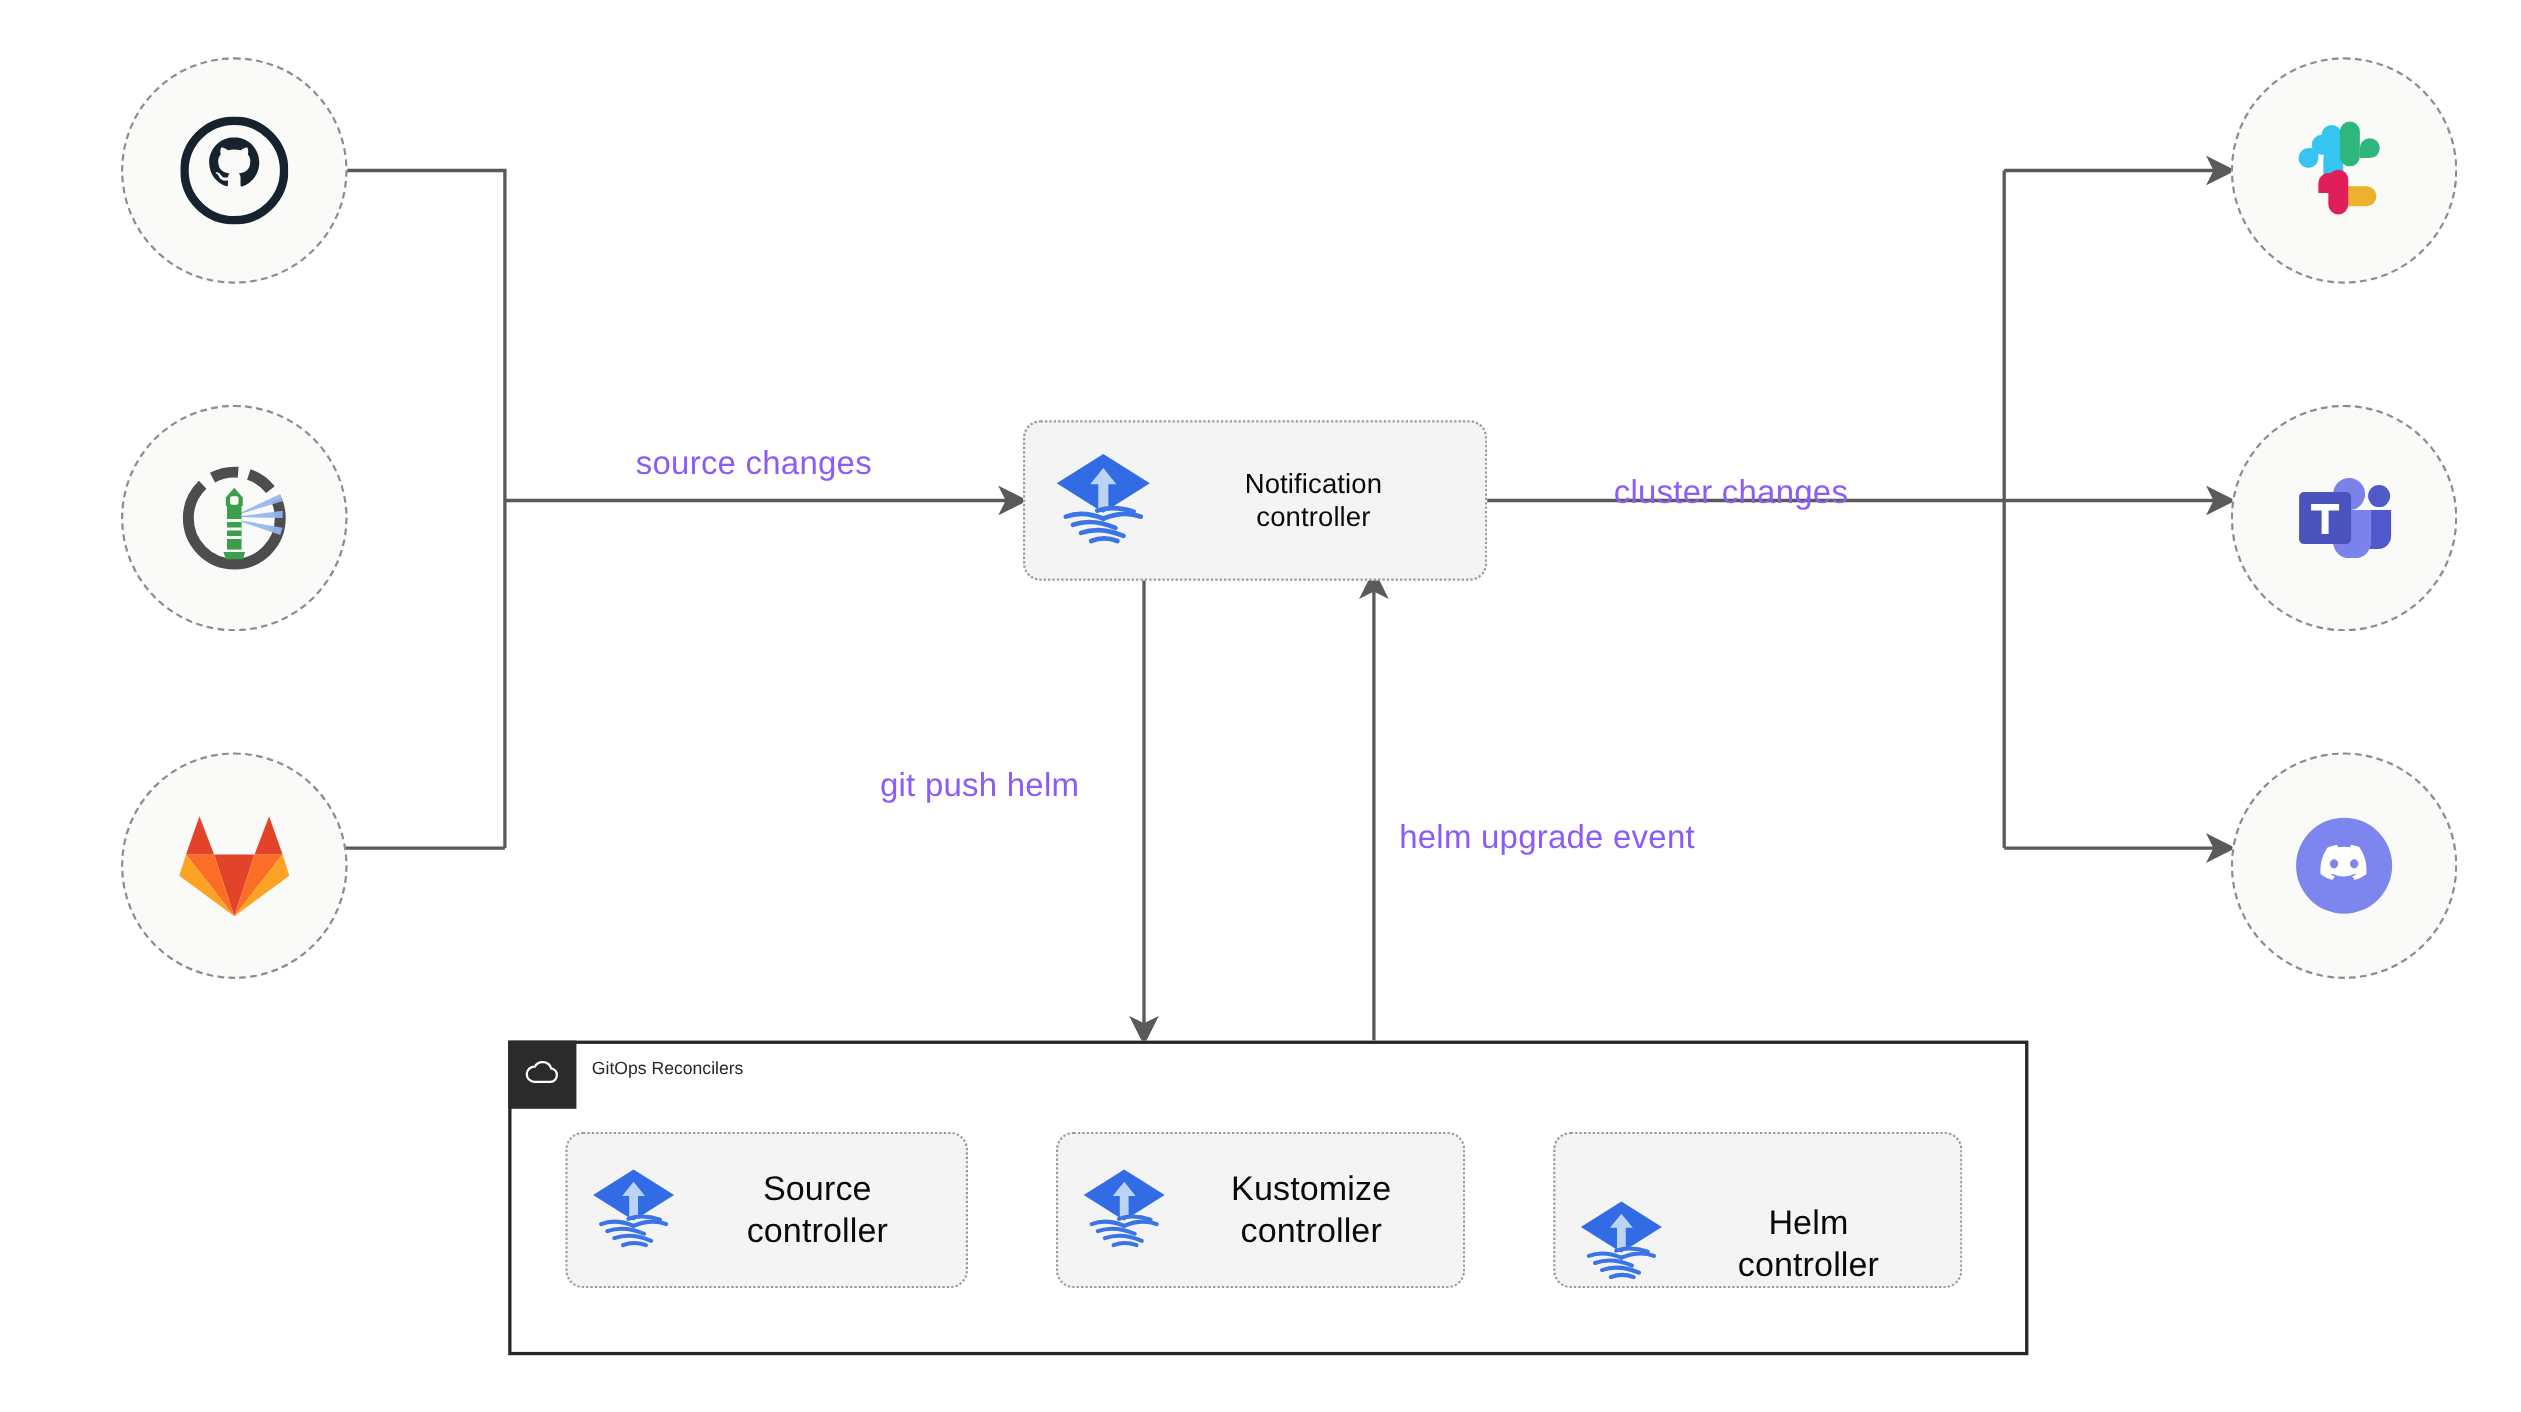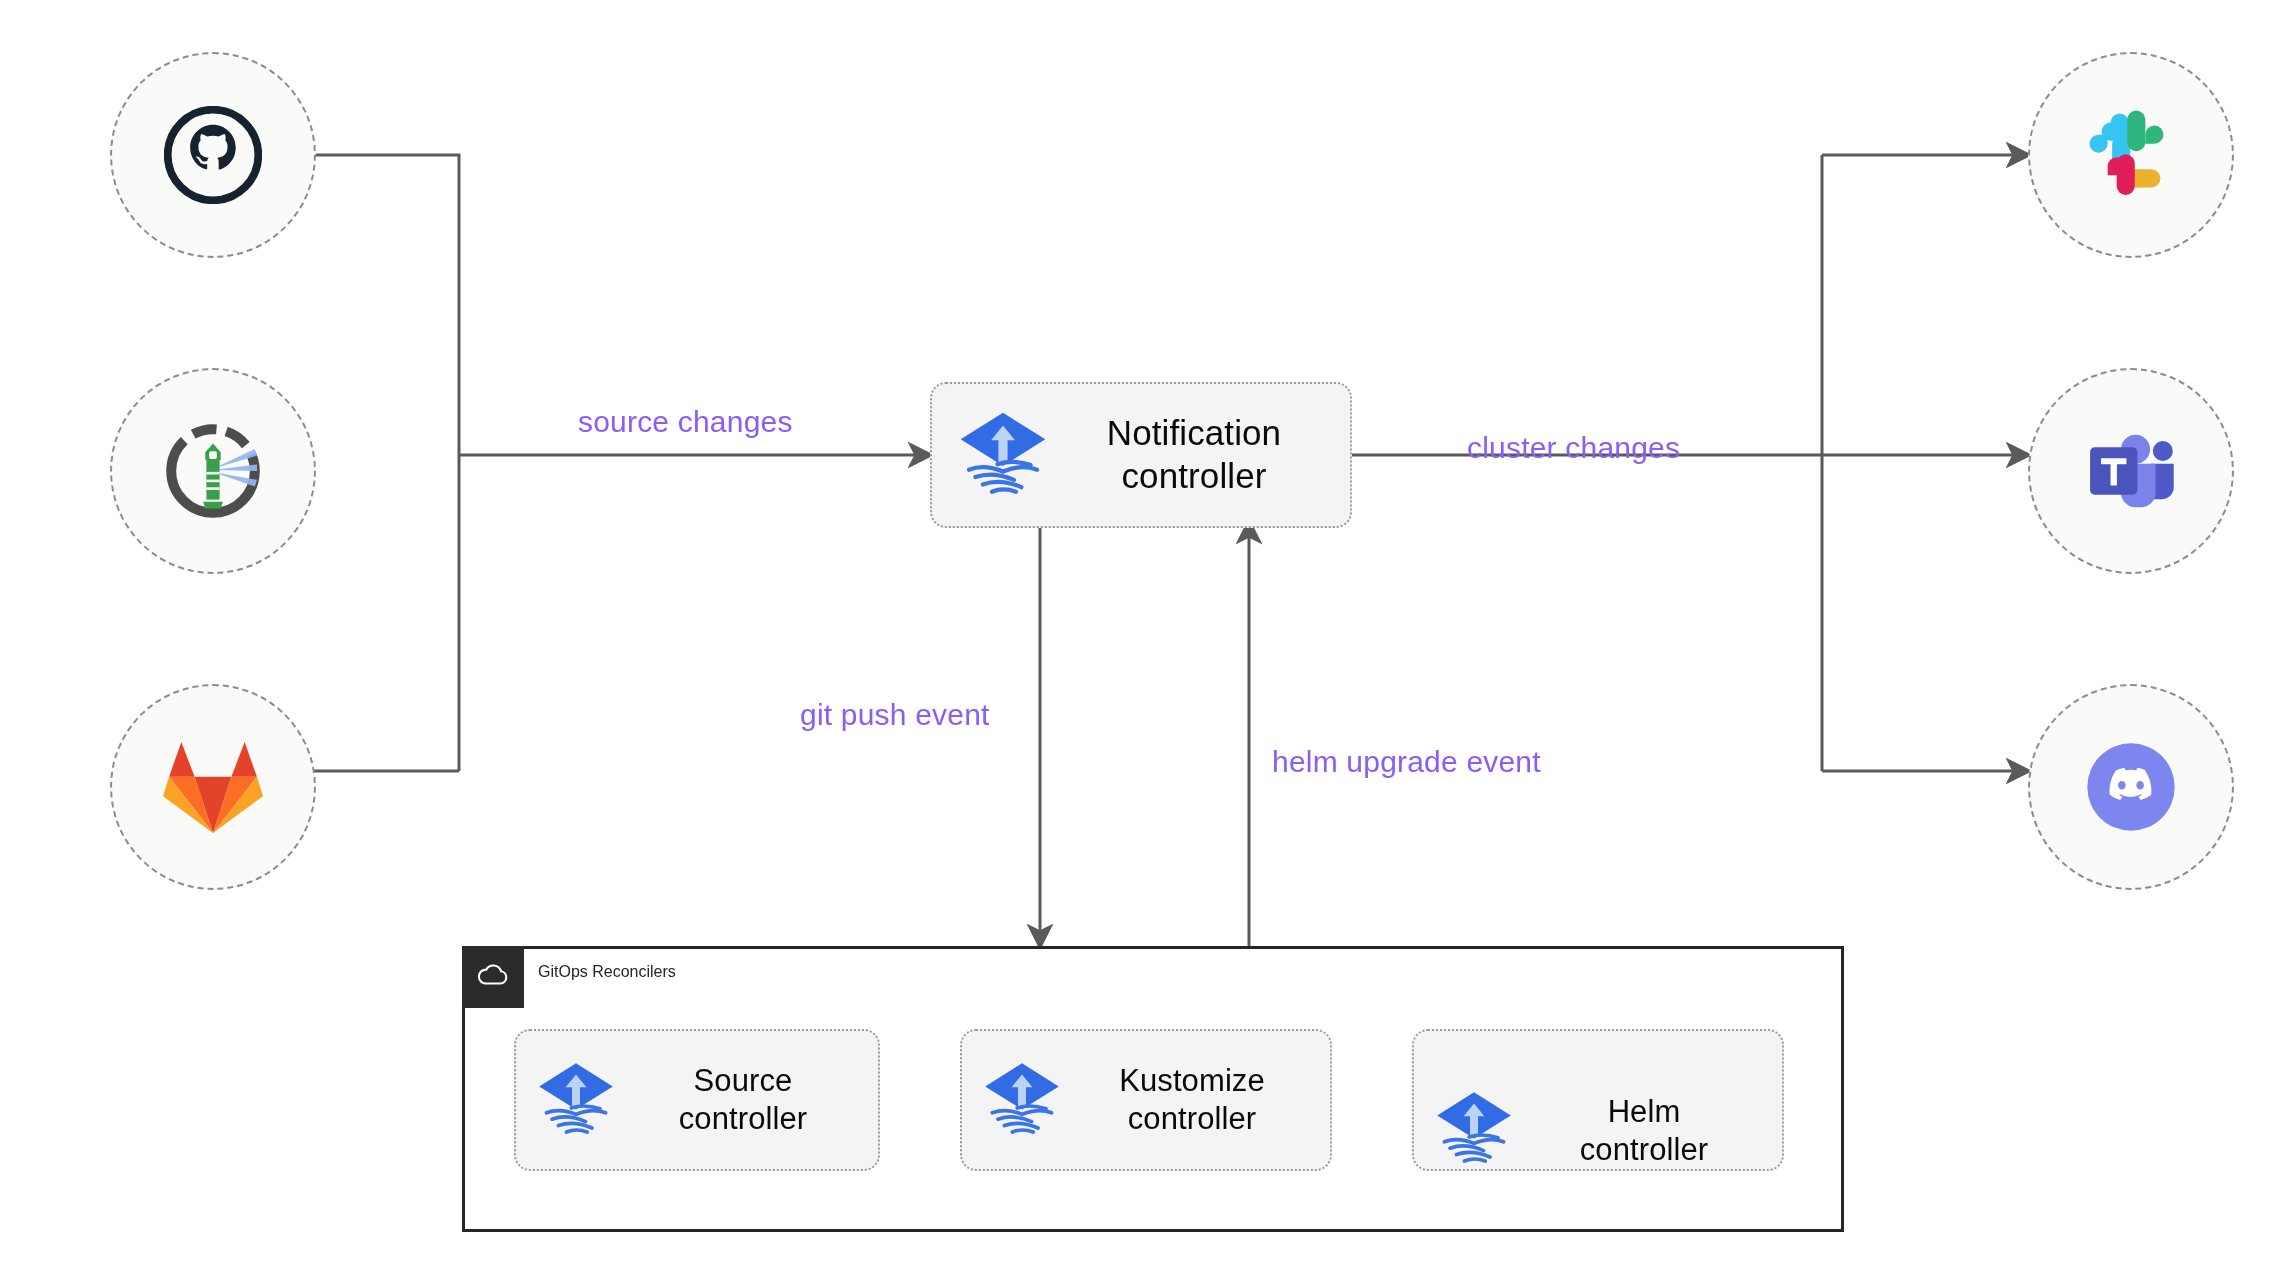--- a/index.html
+++ b/index.html
@@ -193,21 +193,21 @@
         <g stroke="#3A74E6" stroke-width="4.6" fill="none" stroke-linecap="round">
           <path d="M13 66 C26 61, 38 63, 50 68"></path>
           <path d="M20 74 C34 69, 48 71, 62 77"></path>
           <path d="M28 82 C42 77, 56 79, 70 85"></path>
           <path d="M38 90 C48 86, 56 87, 64 90"></path>
           <path d="M50 68 C62 63, 74 61, 87 66"></path>
           <path d="M44 60 C56 56, 68 57, 80 61"></path>
         </g>
       </svg>
     </span>
-    <span class="proc-label" style="font-size:35px;">
+    <span class="proc-label" style="font-size:25px;">
       <span>Notification</span><br>
       <span>controller</span>
     </span>
   </div>
 
   <div class="node-circle" style="left:2028px; top:52px; width:206px; height:206px;">
     <span>
       <svg width="92" height="92" viewBox="0 0 122 122">
         <g>
           <path fill="#36C5F0" d="M30 76a12 12 0 1 1-12-12h12zM36 76a12 12 0 0 1 24 0v30a12 12 0 0 1-24 0z" transform="translate(0,-30)"></path>
@@ -247,21 +247,21 @@
           s1.6-4.1 3.64-4.1 3.68 1.85 3.64 4.1c0 2.26-1.6 4.1-3.64 4.1zm17.6 0c-2 0-3.64-1.84-3.64-4.1s1.6-4.1 3.64-4.1
           3.68 1.85 3.64 4.1c0 2.26-1.6 4.1-3.64 4.1z"></path>
       </svg>
     </span>
   </div>
 
   <div class="edge-label" style="left:578px; top:405px;">source changes</div>
 
   <div class="edge-label" style="left:1467px; top:405px;margin-top:26px;">cluster changes</div>
 
-  <div class="edge-label" style="left:800px; top:698px;">git push event</div>
+  <div class="edge-label" style="left:800px; top:698px;">git push helm</div>
 
   <div class="edge-label" style="left:1272px; top:698px;margin-top:47px;">helm upgrade event</div>
 
   <div class="group-box" style="left:462px; top:946px; width:1382px; height:286px;">
   </div>
   <div class="group-tab" style="left:462px; top:946px; width:62px; height:62px;">
     <span>
       <svg width="34" height="26" viewBox="0 0 34 26">
         <path fill="none" stroke="#ffffff" stroke-width="2.1" d="M9.5 21.5h15a6.2 6.2 0 0 0 .6-12.3A8.2 8.2 0 0 0 10.2 7.6 6.6 6.6 0 0 0 9.5 21.5z"></path>
       </svg>

